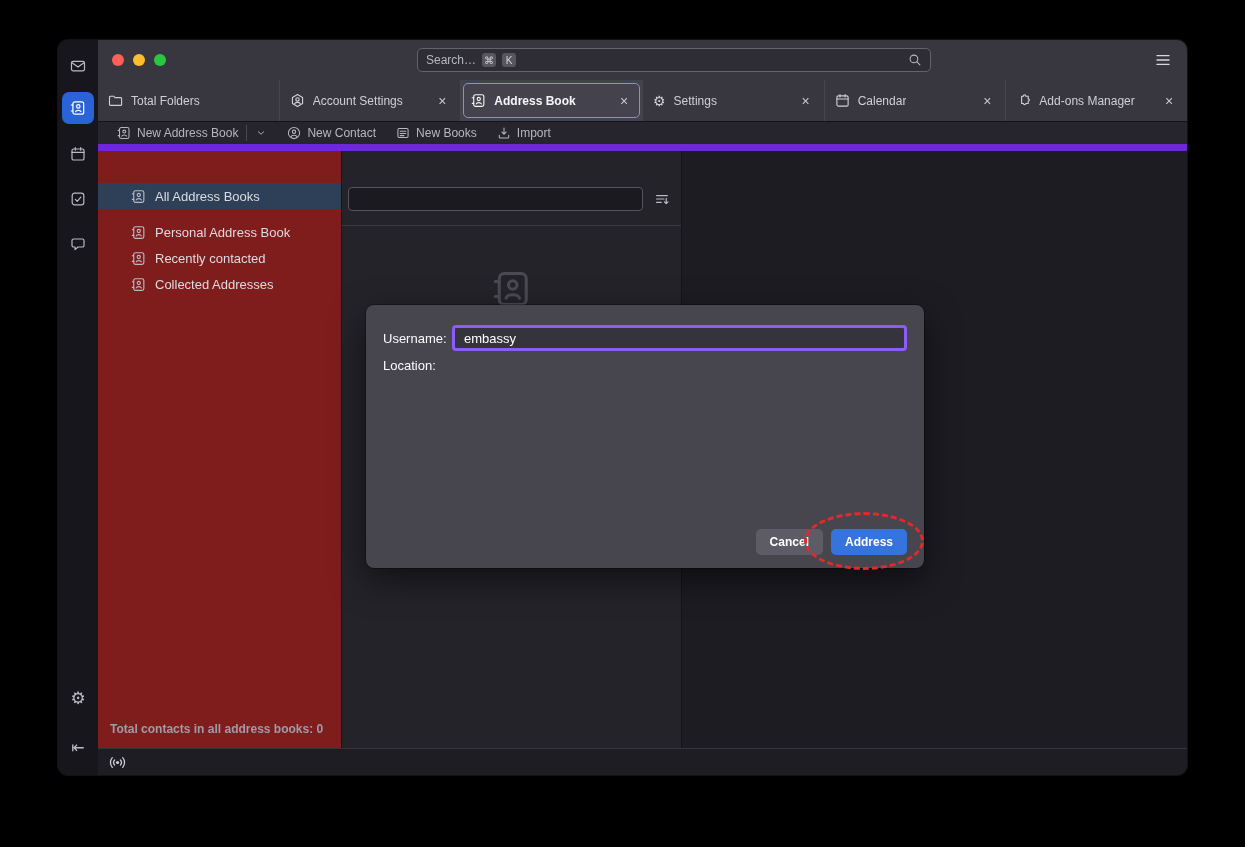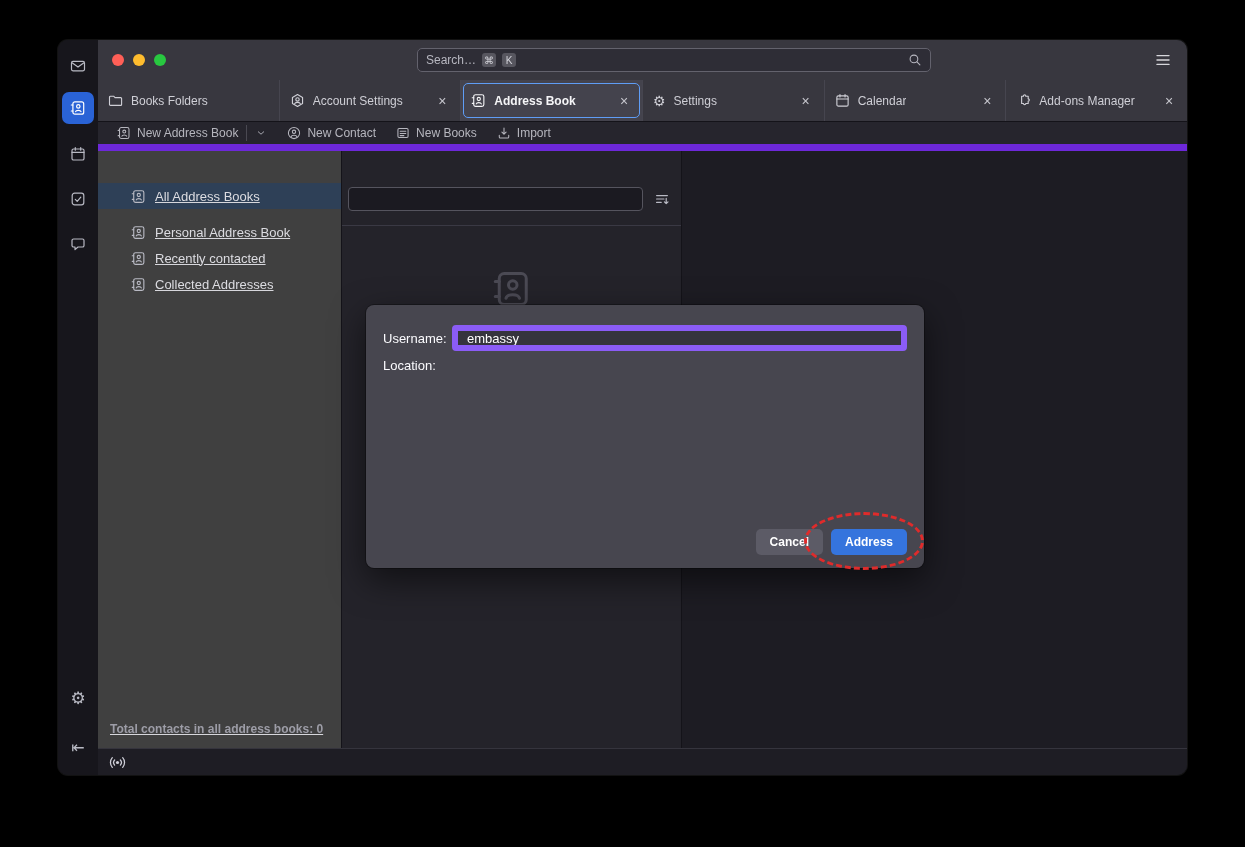--- a/index.html
+++ b/index.html
@@ -49,22 +49,22 @@
 
   
   .toolbar { flex:0 0 28px; background:#26252d; border-bottom:7px solid #6d28d9; display:flex; align-items:center;
              padding:0 12px; gap:6px; font-size:12px; color:#b6b6be; }
   .tbtn { display:flex; align-items:center; gap:6px; padding:3px 7px; border-radius:4px; }
   .tbtn .ic { width:14px; height:14px; }
   .tb-divider { width:1px; height:16px; background:#4a4952; margin:0 2px; }
 
   
   .content { flex:1; display:flex; min-height:0; }
-  .folder-pane { flex:0 0 244px; background:#404040; border-right:1px solid #141319; display:flex;
-                 flex-direction:column; padding-top:32px;text-decoration:underline; }
+  .folder-pane { flex:0 0 244px; background:#7f1d1d; border-right:1px solid #141319; display:flex;
+                 flex-direction:column; padding-top:32px; }
   .fp-item { display:flex; align-items:center; gap:9px; height:26px; padding:0 10px 0 33px; font-size:13px; color:#dcdce1; }
   .fp-item .ic { width:15px; height:15px; color:#b9bac4; }
   .fp-item.sel { background:#2e4057; }
   .fp-gap { height:10px; }
   .fp-status { margin-top:auto; padding:10px 12px 12px; font-size:12px; font-weight:600; color:#9d9da7; }
 
   .cards-pane { flex:0 0 340px; background:#24232a; border-right:1px solid #141319; position:relative; }
   .cp-search-row { position:absolute; left:6px; right:8px; top:36px; display:flex; align-items:center; gap:8px; }
   .cp-search { flex:1; height:24px; background:#1b1a21; border:1px solid #55545e; border-radius:4px;
                color:#d7d7dc; padding:0 8px; font:12px "Liberation Sans",sans-serif; outline:none; }
@@ -80,21 +80,21 @@
 
   
   .dialog { position:absolute; left:308px; top:265px; width:558px; height:263px; background:#47464f;
             border-radius:8px; z-index:20; font-size:13px; color:#fbfbfe;
             box-shadow:0 12px 34px rgba(0,0,0,.55), 0 0 0 1px rgba(0,0,0,.3); }
   .dlg-title { text-align:center; margin-top:13px; font-weight:700; }
   .dlg-row { display:flex; align-items:center; margin:0 17px; }
   .dlg-row.first { margin-top:20px; }
   .dlg-row.second { margin-top:7px; }
   .dlg-label { flex:0 0 69px; font-size:13px; }
-  .dlg-input { flex:1; height:26px; background:#35343d; border:6px solid #8b5cf6; border-radius:4px;
+  .dlg-input { flex:1; height:26px; background:#35343d; border:3px solid #8b5cf6; border-radius:4px;
                color:#fff; font:13px "Liberation Sans",sans-serif; padding:0 9px; outline:none; }
   .dlg-loc { flex:1; height:26px; background:#35343d; border:2px solid #7fb0ff; border-radius:4px;
              display:flex; align-items:center; padding:0 7px; gap:3px; }
   .redact { height:13px; background:#000; }
   .r1 { flex:2.4; } .r2 { flex:1.1; } .r3 { flex:0.7; }
   .loc-tail { font-size:12px; color:#fff; white-space:nowrap; }
   .dlg-buttons { position:absolute; right:17px; bottom:13px; display:flex; gap:8px; }
   .btn { height:26px; padding:0 14px; border:none; border-radius:5px; color:#fff;
          font:700 12px "Liberation Sans",sans-serif; display:flex; align-items:center; }
   .btn-cancel { background:#5c5b66; }
@@ -231,21 +231,21 @@
         <svg class="ic hamburger">
             <use href="#i-burger"></use>
           </svg>
       </div>
 
       <div class="tabbar">
         <div class="tab">
           <svg class="ic">
               <use href="#i-folder"></use>
             </svg>
-          <span class="tlabel">Books Folders</span>
+          <span class="tlabel">Total Folders</span>
         </div>
         <div class="tab">
           <svg class="ic">
               <use href="#i-account"></use>
             </svg>
           <span class="tlabel">Account Settings</span>
           <span class="tab-close">×</span>
         </div>
         <div class="tab active">
           <svg class="ic">

